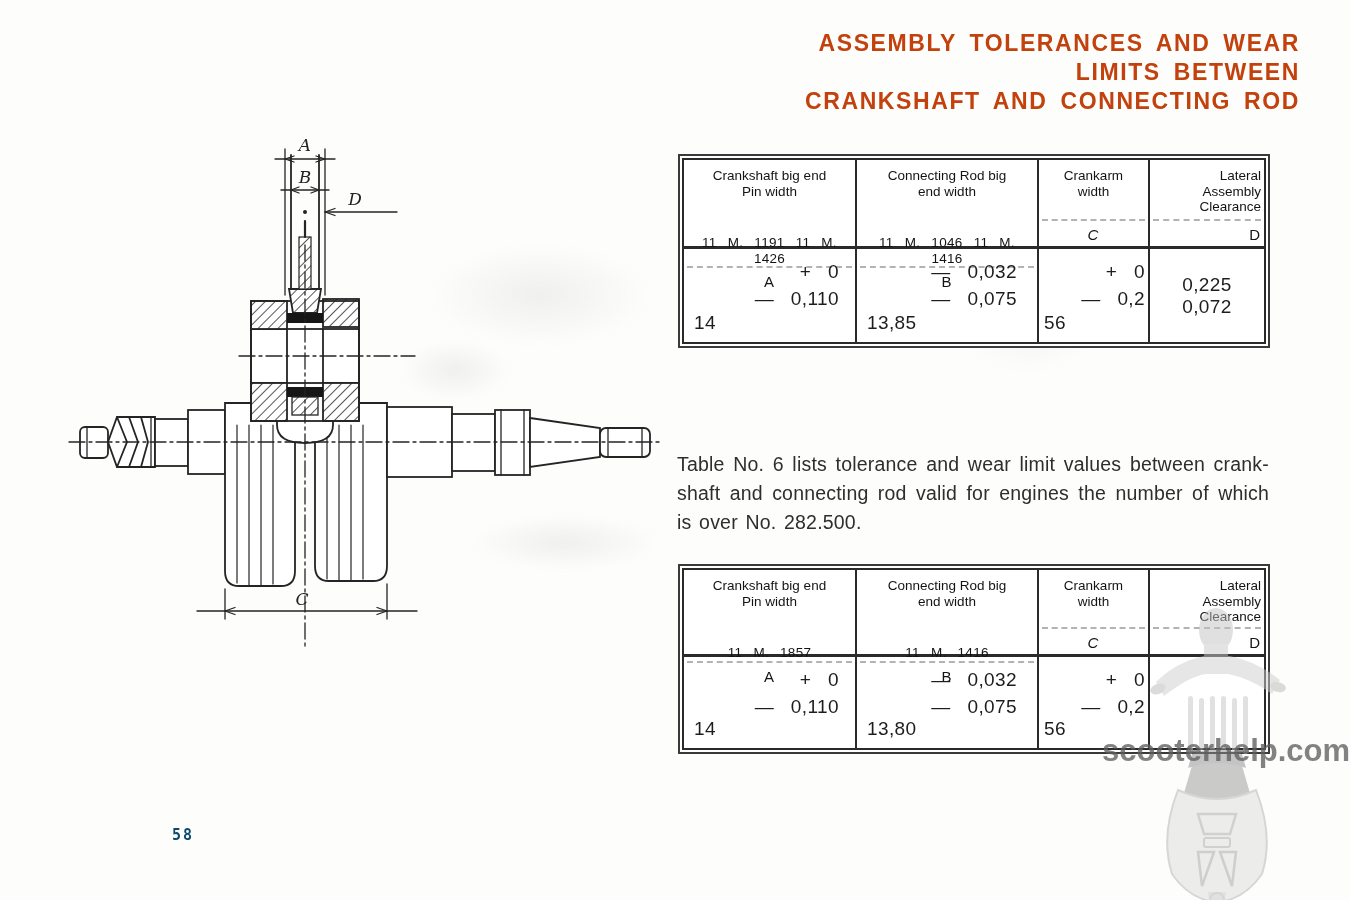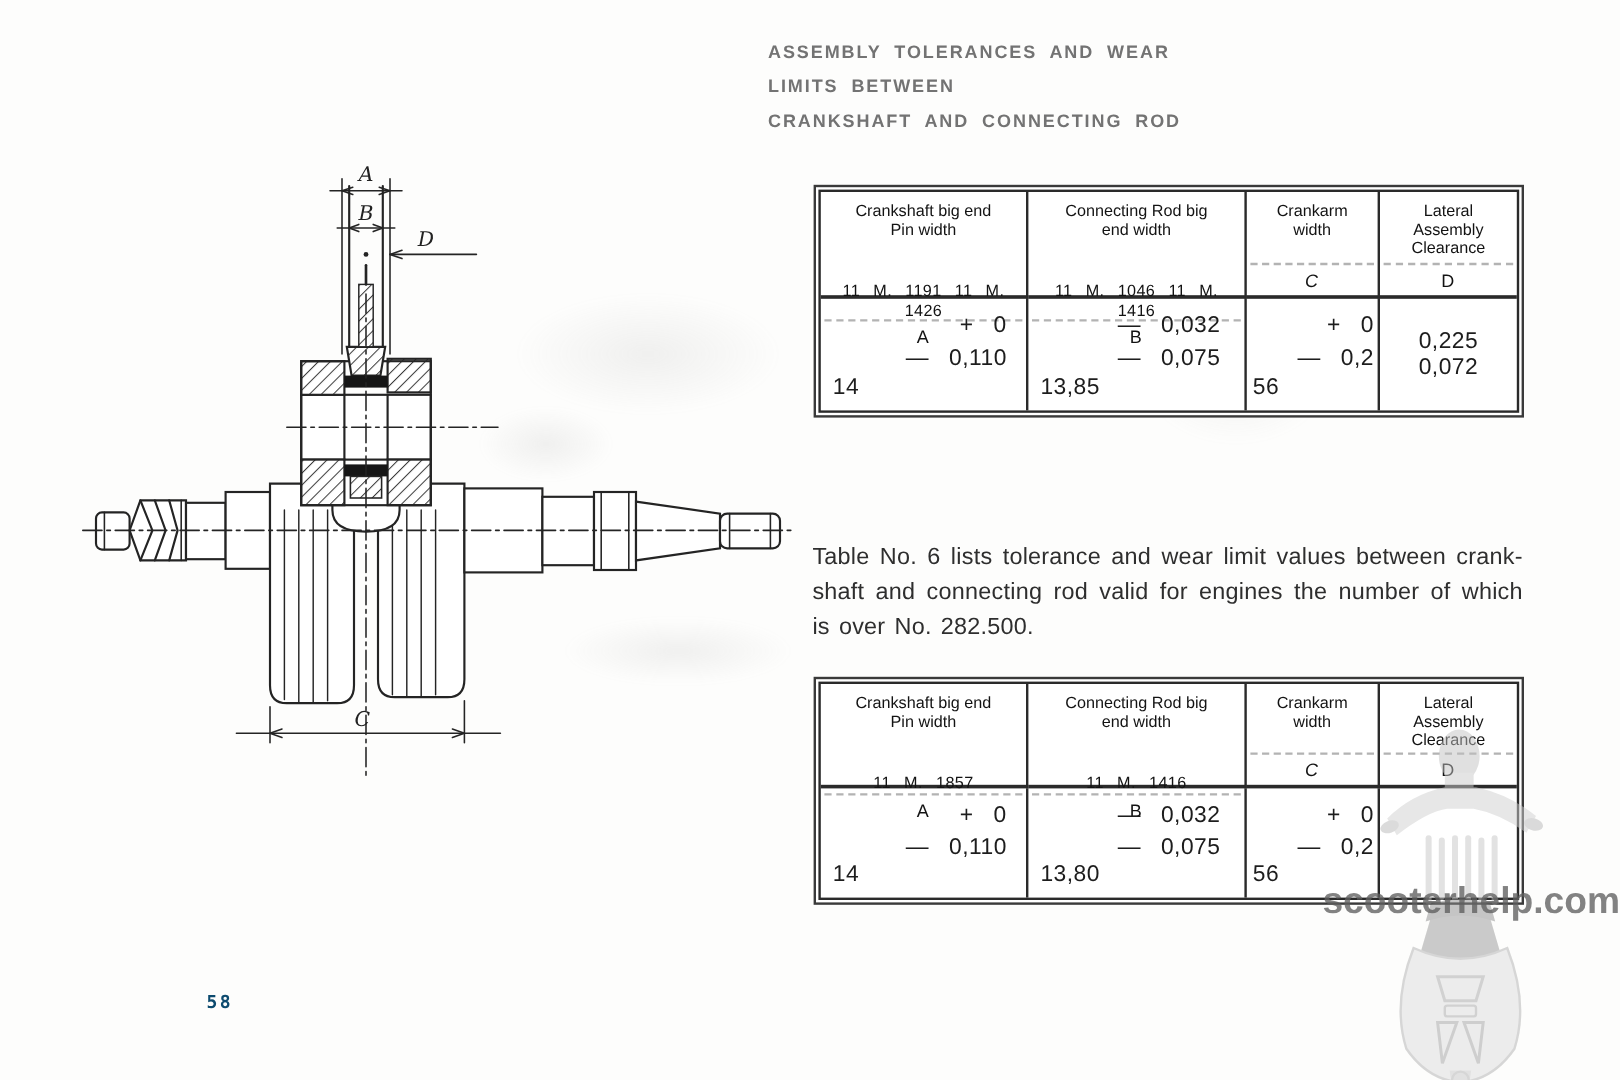--- a/index.html
+++ b/index.html
@@ -3,23 +3,23 @@
 <meta charset="utf-8">
 <style>
   html,body{margin:0;padding:0;}
   body{
     width:1350px;height:900px;position:relative;overflow:hidden;
     background:#fdfdfc;color:#1b1b1b;
     font-family:"Liberation Sans",sans-serif;
   }
   
   .doc-title{
-    position:absolute;left:640px;top:29px;width:660px;text-align:left;
-    font-weight:bold;font-size:15px;line-height:29px;letter-spacing:1.6px;
-    word-spacing:5px;color:#737373;
+    position:absolute;left:640px;top:29px;width:660px;text-align:right;
+    font-weight:bold;font-size:23px;line-height:29px;letter-spacing:1.6px;
+    word-spacing:5px;color:#c2410c;
   }
   
   .intro{
     position:absolute;left:677px;top:450px;width:592px;
     font-size:19.5px;line-height:29px;color:#2e2e2e;letter-spacing:.2px;word-spacing:2px;
   }
   .intro .jl{text-align:justify;text-align-last:justify;}
   
   .tbl{
     position:absolute;left:682px;width:580px;background:#fff;
@@ -27,21 +27,21 @@
     border:2px solid #2a2a2a;
     box-shadow:0 0 0 2px #fff,0 0 0 4px #3a3a3a;
   }
   #tblUpper{top:158px;grid-template-rows:89px 93px;}
   #tblLower{top:568px;grid-template-rows:87px 91px;}
   .hc{
     border-right:2px solid #2a2a2a;border-bottom:3px solid #2a2a2a;
     display:flex;flex-direction:column;padding:8px 3px 4px;text-align:center;
     font-weight:normal;font-size:13.5px;line-height:15.5px;color:#131313;
   }
-  .hc.last,.bc.last{border-right:none;}
+  .hc.last,.bc.last{border-right:none;text-align:right;}
   .hpart{word-spacing:7px;letter-spacing:.3px;margin-top:36px;}
   .hrule{margin-top:auto;border-top:2px dashed #b3b3b3;}
   .hletter{font-size:15px;padding-top:6px;letter-spacing:1px;}
   .it{font-style:italic;}
   .bc{border-right:2px solid #2a2a2a;position:relative;font-size:19px;color:#1d1d1d;letter-spacing:.4px;}
   .tols{position:absolute;top:9px;text-align:right;line-height:27px;word-spacing:11px;}
   .cA .tols{right:16px}.cB .tols{right:20px}.cC .tols{right:3px}
   .nom{position:absolute;left:10px;bottom:8px;}
   .cC .nom{left:5px}
   .clr{height:100%;display:flex;flex-direction:column;justify-content:center;align-items:center;}

